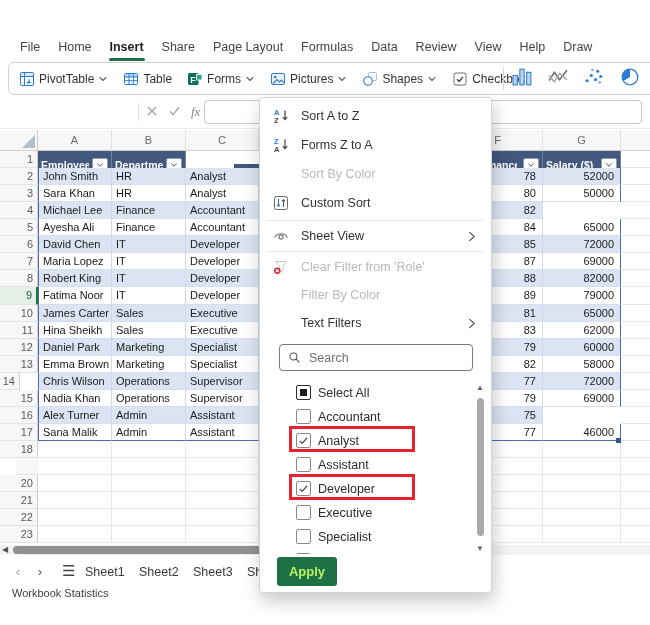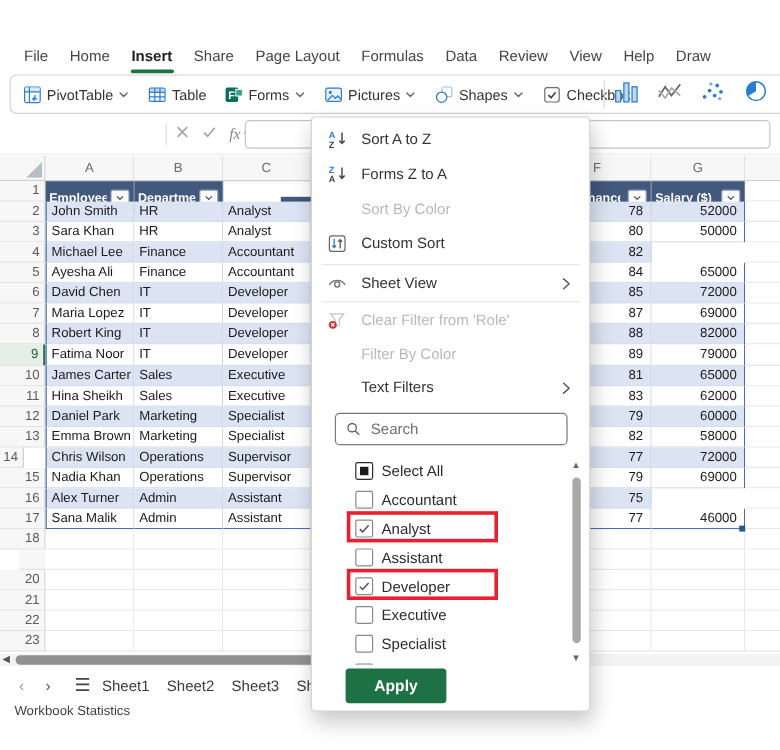--- a/index.html
+++ b/index.html
@@ -85,22 +85,22 @@
   .cb-item{position:absolute;left:0;width:100%;height:23px;display:flex;align-items:center;font-size:12.5px;color:#2b2b2b;}
   .cb-box{position:absolute;left:36px;width:15px;height:15px;box-sizing:border-box;border:1px solid #8a8a8a;
        border-radius:2px;background:#fff;display:flex;align-items:center;justify-content:center;}
   .cb-box.ind{border:1.6px solid #2b2b2b;}
   .cb-box.ind .inner{width:7px;height:7px;background:#1c1c1c;}
   .cb-lbl{position:absolute;left:58px;white-space:nowrap;}
   .pscroll{position:absolute;left:217px;width:7px;}
   .pscroll .pthumb{position:absolute;left:0;width:7px;background:#a9a9a9;border-radius:4px;}
   .parrow{position:absolute;left:215px;width:10px;font-size:8px;color:#666;text-align:center;}
   .annot{position:absolute;border:3px solid var(--red,#E8212E);box-sizing:border-box;z-index:12;}
-  .applybtn{position:absolute;left:28px;top:459px;width:84px;height:29px;background:var(--green,#1E7145);
-       color:#ffffff;font-weight:700;font-size:13px;border:none;border-radius:3px;display:flex;
+  .applybtn{position:absolute;left:17px;top:459px;width:60px;height:29px;background:var(--green,#1E7145);
+       color:#bef264;font-weight:700;font-size:13px;border:none;border-radius:3px;display:flex;
        align-items:center;justify-content:center;font-family:"Liberation Sans",sans-serif;}
 </style>
 </head>
 <body>
 
 <div class="app">
   <nav class="menubar">
       <div class="menu-item">File</div>
       <div class="menu-item">Home</div>
       <div class="menu-item active">Insert</div>

